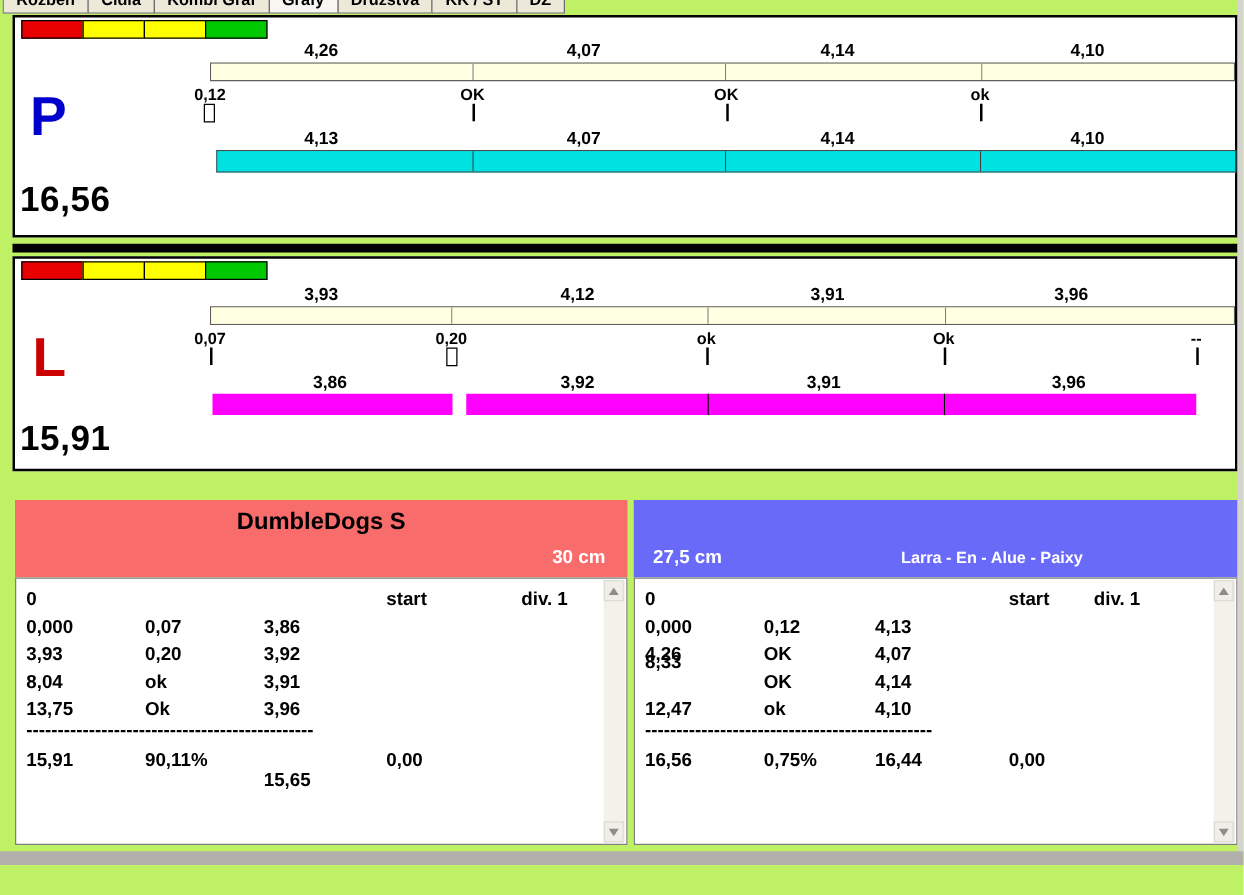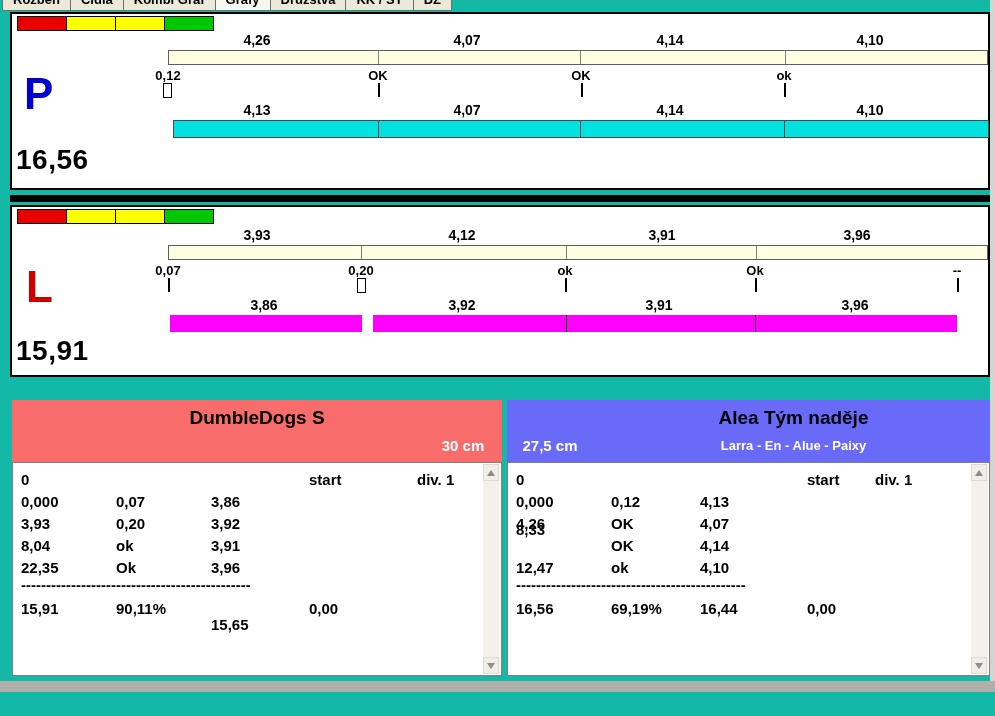--- a/index.html
+++ b/index.html
@@ -1,18 +1,18 @@
 <!DOCTYPE html>
 <html><head>
 <meta charset="utf-8">
 <style>
   * { margin:0; padding:0; box-sizing:border-box; }
   html,body { background:#ffffff; }
   body { font-family:"Liberation Sans", sans-serif; color:#000; }
-  #screen { position:relative; width:995px; height:716px; background:#14b8a6; overflow:hidden; }
+  #screen { position:relative; width:995px; height:716px; background:#bef264; overflow:hidden; }
   .abs { position:absolute; }
 
   
   .tabbar { left:2px; top:0; width:540px; height:11px; overflow:hidden; }
   .tabs-inner { display:flex; margin-top:-12px; }
   .tab { height:23px; line-height:21px; padding:0 10px; background:#ece9d8; border:1px solid #6e6e6e;
          font-size:13px; font-weight:bold; white-space:nowrap; margin-right:-1px; }
   .tab.selected { background:#f7f6f0; }
 
   
@@ -163,21 +163,20 @@
     <div class="big-letter abs" style="left:14px;top:58px;color:#cc0000;">L</div>
     <div class="total abs" style="left:4px;top:128px;">15,91</div>
   </div>
 
   <div class="abs" style="left:12px;top:400px;width:490px;height:62px;background:#f96c6c;">
     <div class="team-name abs" style="left:0;top:7px;width:100%;text-align:center;">DumbleDogs S</div>
     <div class="team-height abs" style="left:415px;top:37px;width:72px;text-align:center;">30 cm</div>
   </div>
 
   <div class="abs" style="left:507px;top:400px;width:483px;height:62px;background:#6a6af9;">
-    <div class="team-name abs" style="left:90px;top:7px;width:393px;text-align:center;">Alea Tým naděje</div>
     <div class="team-height abs" style="left:4px;top:37px;width:78px;text-align:center;">27,5 cm</div>
     <div class="team-lineup abs" style="left:90px;top:38px;width:393px;text-align:center;">Larra - En - Alue - Paixy</div>
   </div>
 
 
   <div class="detail-panel abs" style="left:12px;top:462px;width:490px;height:214px;">
     <span class="cell abs" style="left:8px;top:8px;">0</span>
     <span class="cell abs" style="left:296px;top:8px;">start</span>
     <span class="cell abs" style="left:404px;top:8px;">div. 1</span>
 
@@ -186,21 +185,21 @@
     <span class="cell abs" style="left:198px;top:30px;">3,86</span>
 
     <span class="cell abs" style="left:8px;top:52px;">3,93</span>
     <span class="cell abs" style="left:103px;top:52px;">0,20</span>
     <span class="cell abs" style="left:198px;top:52px;">3,92</span>
 
     <span class="cell abs" style="left:8px;top:74px;">8,04</span>
     <span class="cell abs" style="left:103px;top:74px;">ok</span>
     <span class="cell abs" style="left:198px;top:74px;">3,91</span>
 
-    <span class="cell abs" style="left:8px;top:96px;">22,35</span>
+    <span class="cell abs" style="left:8px;top:96px;">13,75</span>
     <span class="cell abs" style="left:103px;top:96px;">Ok</span>
     <span class="cell abs" style="left:198px;top:96px;">3,96</span>
 
     <span class="cell sep-line abs" style="left:8px;top:113px;">----------------------------------------------</span>
 
     <span class="cell abs" style="left:8px;top:137px;">15,91</span>
     <span class="cell abs" style="left:103px;top:137px;">90,11%</span>
     <span class="cell abs" style="left:198px;top:153px;">15,65</span>
     <span class="cell abs" style="left:296px;top:137px;">0,00</span>
 
@@ -231,21 +230,21 @@
     <span class="cell abs" style="left:103px;top:74px;">OK</span>
     <span class="cell abs" style="left:192px;top:74px;">4,14</span>
 
     <span class="cell abs" style="left:8px;top:96px;">12,47</span>
     <span class="cell abs" style="left:103px;top:96px;">ok</span>
     <span class="cell abs" style="left:192px;top:96px;">4,10</span>
 
     <span class="cell sep-line abs" style="left:8px;top:113px;">----------------------------------------------</span>
 
     <span class="cell abs" style="left:8px;top:137px;">16,56</span>
-    <span class="cell abs" style="left:103px;top:137px;">69,19%</span>
+    <span class="cell abs" style="left:103px;top:137px;">0,75%</span>
     <span class="cell abs" style="left:192px;top:137px;">16,44</span>
     <span class="cell abs" style="left:299px;top:137px;">0,00</span>
 
     <div class="scrollbar">
       <div class="scroll-btn" style="top:0;">
           <div class="tri-up"></div>
         </div>
       <div class="scroll-btn" style="bottom:0;">
           <div class="tri-down"></div>
         </div>

